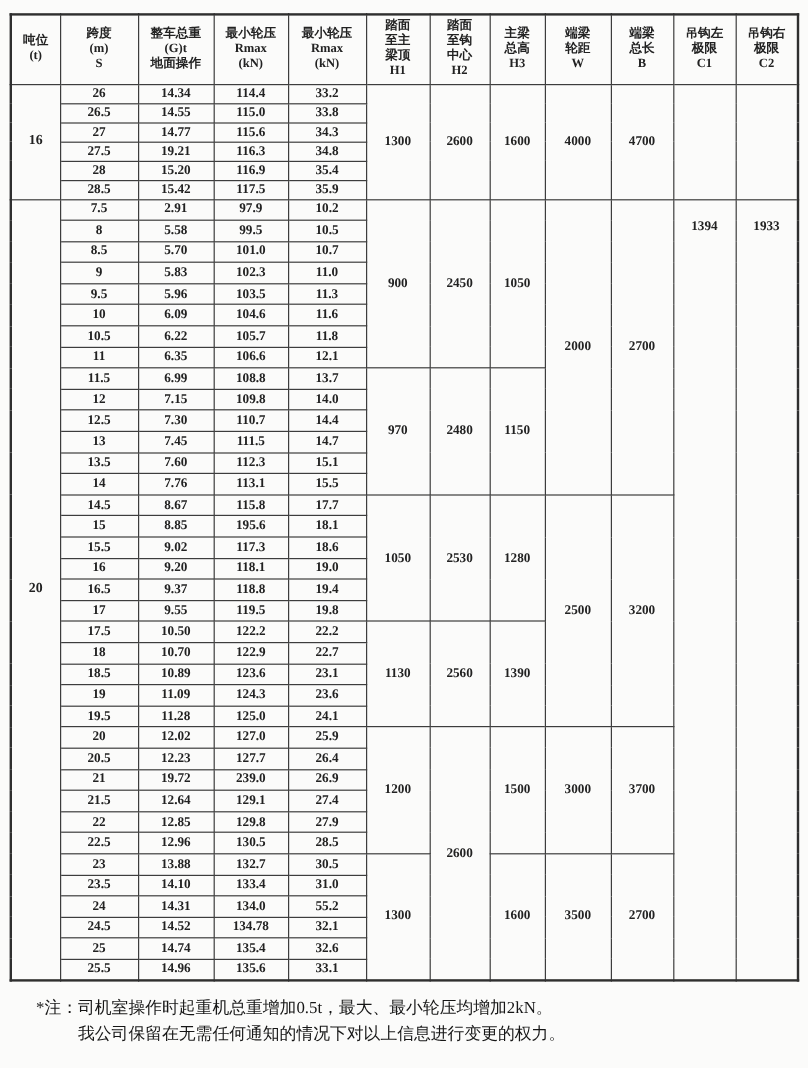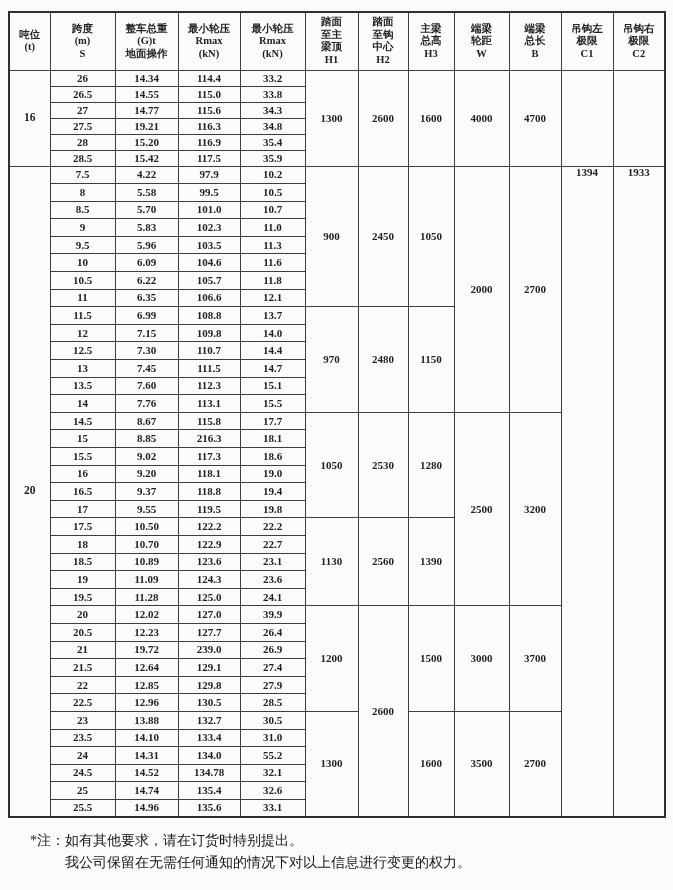--- a/index.html
+++ b/index.html
@@ -28,21 +28,21 @@
     line-height: 12.5px;
     white-space: pre-line;
   }
   .spec-table td {
     font-size: 11px;
     line-height: 1;
   }
   tr.sec-0 td { height: 16px; margin-top: 28px; }
   tr.sec-1 td { height: 17.6px; }
   td.tonnage { font-size: 11.5px; }
-  td.v-top { vertical-align: top; padding-top: 0; }
+  td.v-top { vertical-align: top; padding-top: 17px; }
 
   .notes {
     position: absolute; left: 30px; top: 830px;
     display: flex;
     color: #161616;
     font-size: 14px;
     line-height: 21.5px;
   }
   .note-label { white-space: nowrap; }
 </style>
@@ -148,21 +148,21 @@
         </tr>
         <tr class="sec-0">
           <td>28.5</td>
           <td>15.42</td>
           <td>117.5</td>
           <td>35.9</td>
         </tr>
         <tr class="sec-1">
           <td rowspan="37" class="tonnage">20</td>
           <td>7.5</td>
-          <td>4.22</td>
+          <td>2.91</td>
           <td>97.9</td>
           <td>10.2</td>
           <td rowspan="8">900</td>
           <td rowspan="8">2450</td>
           <td rowspan="8">1050</td>
           <td rowspan="14">2000</td>
           <td rowspan="14">2700</td>
           <td rowspan="37" class="v-top">1394</td>
           <td rowspan="37" class="v-top">1933</td>
         </tr>
@@ -254,21 +254,21 @@
           <td>17.7</td>
           <td rowspan="6">1050</td>
           <td rowspan="6">2530</td>
           <td rowspan="6">1280</td>
           <td rowspan="11">2500</td>
           <td rowspan="11">3200</td>
         </tr>
         <tr class="sec-1">
           <td>15</td>
           <td>8.85</td>
-          <td>216.3</td>
+          <td>195.6</td>
           <td>18.1</td>
         </tr>
         <tr class="sec-1">
           <td>15.5</td>
           <td>9.02</td>
           <td>117.3</td>
           <td>18.6</td>
         </tr>
         <tr class="sec-1">
           <td>16</td>
@@ -318,21 +318,21 @@
         <tr class="sec-1">
           <td>19.5</td>
           <td>11.28</td>
           <td>125.0</td>
           <td>24.1</td>
         </tr>
         <tr class="sec-1">
           <td>20</td>
           <td>12.02</td>
           <td>127.0</td>
-          <td>39.9</td>
+          <td>25.9</td>
           <td rowspan="6">1200</td>
           <td rowspan="12">2600</td>
           <td rowspan="6">1500</td>
           <td rowspan="6">3000</td>
           <td rowspan="6">3700</td>
         </tr>
         <tr class="sec-1">
           <td>20.5</td>
           <td>12.23</td>
           <td>127.7</td>
@@ -401,18 +401,18 @@
           <td>14.96</td>
           <td>135.6</td>
           <td>33.1</td>
         </tr>
       </tbody>
   </table>
 
   <div class="notes">
     <span class="note-label">*注：</span>
     <div class="note-lines">
-      <div>如有其他要求，请在订货时特别提出。</div>
+      <div>司机室操作时起重机总重增加0.5t，最大、最小轮压均增加2kN。</div>
       <div>我公司保留在无需任何通知的情况下对以上信息进行变更的权力。</div>
     </div>
   </div>
 
 </div>
 
 </body></html>

